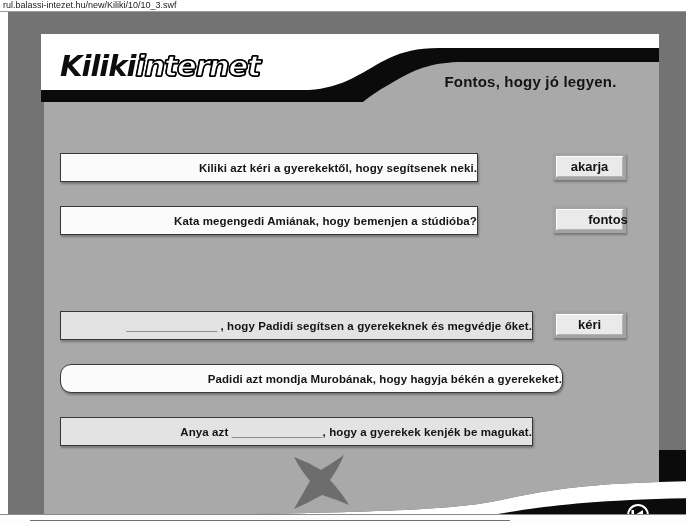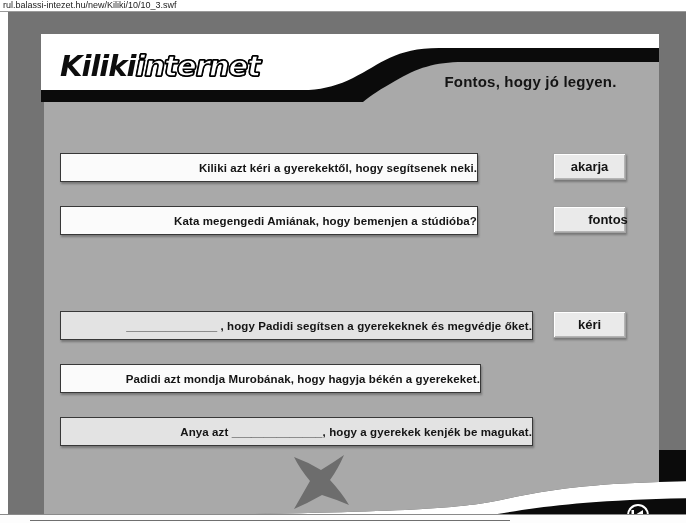--- a/index.html
+++ b/index.html
@@ -40,26 +40,26 @@
     border:1px solid #383838;display:flex;align-items:center;
     font-size:11.5px;font-weight:bold;color:#141414;white-space:nowrap;overflow:hidden;
     box-shadow:1px 2px 2px rgba(0,0,0,0.30);letter-spacing:0.1px;justify-content:flex-end;
   }
   .sbox.white{background:#fbfbfb;padding-left:19px;}
   .sbox.gray{background:#e3e3e3;padding-left:9px;}
   .b1{top:141px;width:418px;}
   .b2{top:194px;width:418px;}
   .b3{top:246px;width:473px;}
   .b4{top:299px;width:473px;}
-  .b5{top:352px;width:421px;}
+  .b5{top:352px;width:503px;border-radius:11px;}
   .b6{top:405px;width:473px;}
   
   .wbtn{
     position:absolute;left:545px;width:73px;height:27px;box-sizing:border-box;
-    background:#eaeaea;border:1px solid #a3a3a3;
+    background:#eaeaea;border:3px solid #a3a3a3;
     display:flex;align-items:center;justify-content:center;
     font-size:13px;font-weight:bold;color:#141414;
     box-shadow:1px 2px 2px rgba(0,0,0,0.30), inset 1px 1px 0 #fff, inset -1px -1px 0 #b5b5b5;
     cursor:pointer;
   }
   .wb1{top:141px;} .wb2{top:194px;padding-left:37px;} .wb3{top:299px;}
   .bottom-svg{position:absolute;left:36px;top:438px;width:650px;height:76px;}
   .star-svg{position:absolute;left:280px;top:441px;width:66px;height:58px;}
   
   .bottom-strip{

